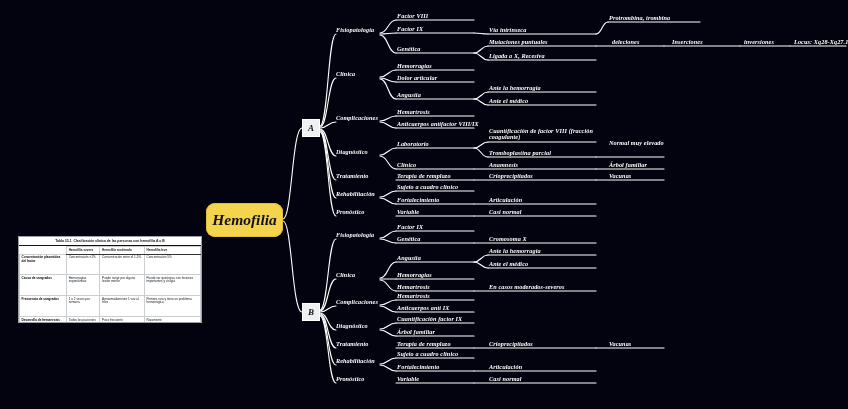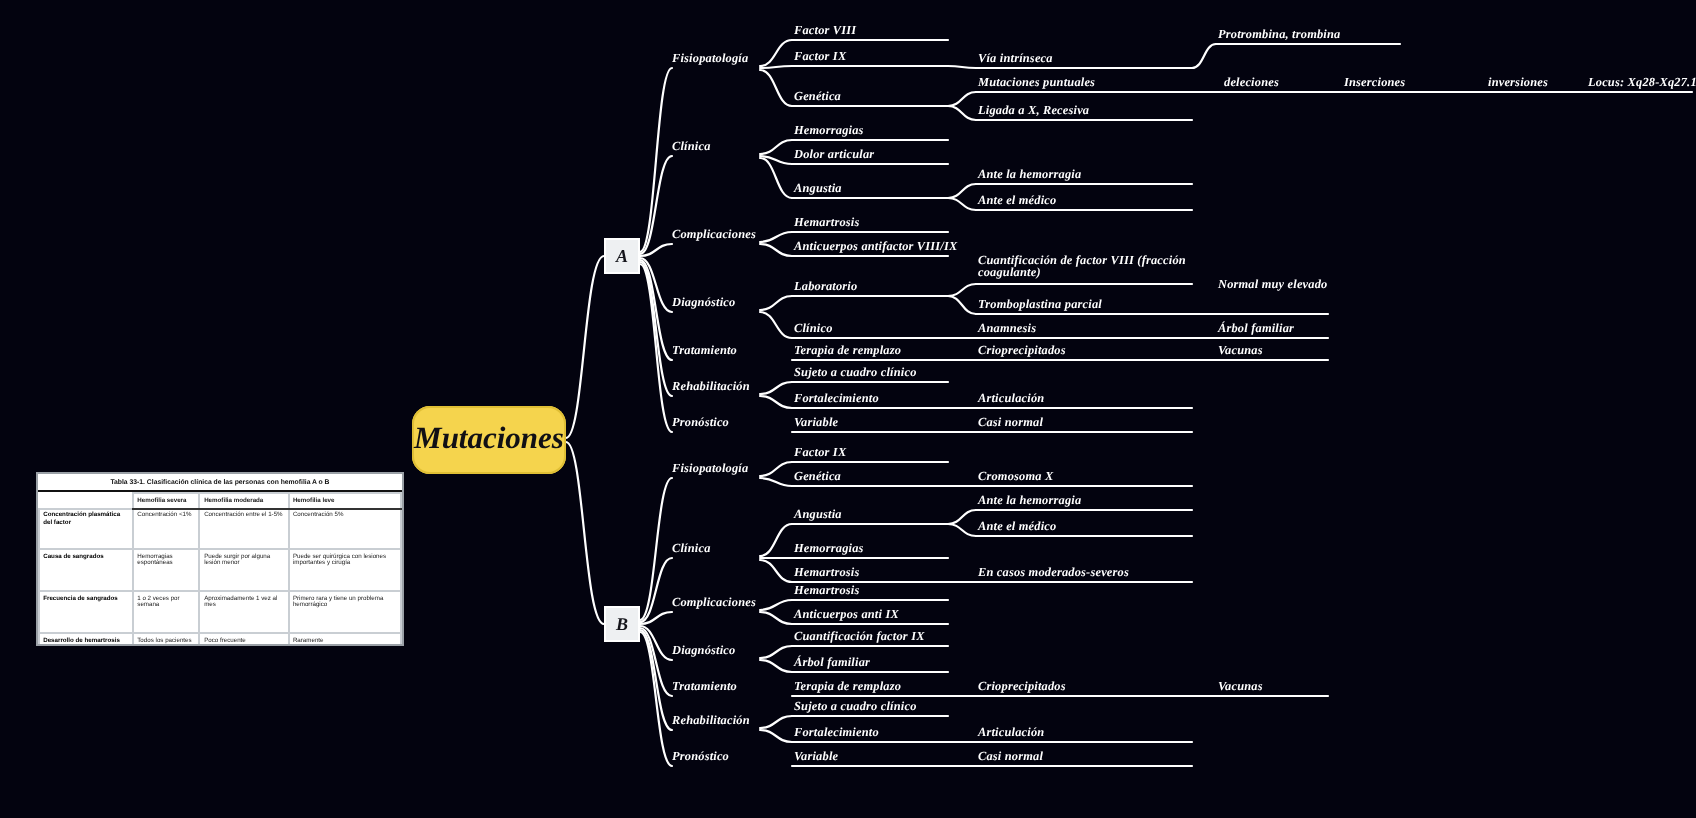--- a/index.html
+++ b/index.html
@@ -169,21 +169,21 @@
       <path d="M380,365 C388,365 388,371 396,371"></path>
       <line x1="396" y1="358" x2="474" y2="358"></line>
       <line x1="396" y1="371" x2="474" y2="371"></line>
       <line x1="474" y1="371" x2="596" y2="371"></line>
 
       <line x1="396" y1="383" x2="474" y2="383"></line>
       <line x1="474" y1="383" x2="596" y2="383"></line>
     </g>
   </svg>
 
-  <div class="central" style="left:206px;top:203px;width:77px;height:34px;">Mutaciones</div>
+  <div class="central" style="left:206px;top:203px;width:77px;height:34px;">Hemofilia</div>
 
   <div class="abnode" style="left:302px;top:119px;width:16px;height:16px;">A</div>
 
   <div class="abnode" style="left:302px;top:303px;width:16px;height:16px;">B</div>
 
   <div class="node" style="left:336px;top:34px;font-size:6.2px;">Fisiopatología</div>
 
   <div class="node" style="left:397px;top:20px;font-size:6.2px;">Factor VIII</div>
   <div class="node" style="left:397px;top:33px;font-size:6.2px;">Factor IX</div>
   <div class="node" style="left:489px;top:34px;font-size:6.2px;">Vía intrínseca</div>

